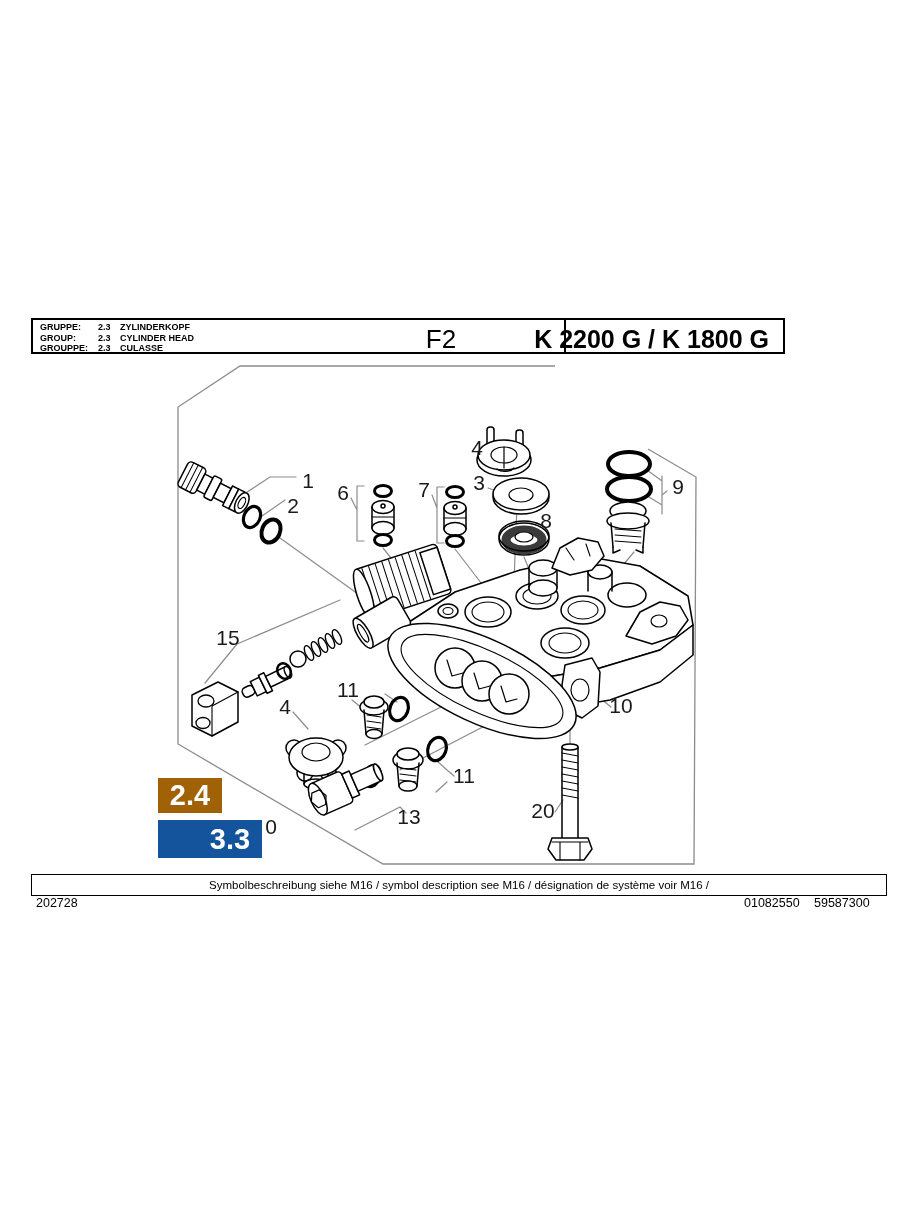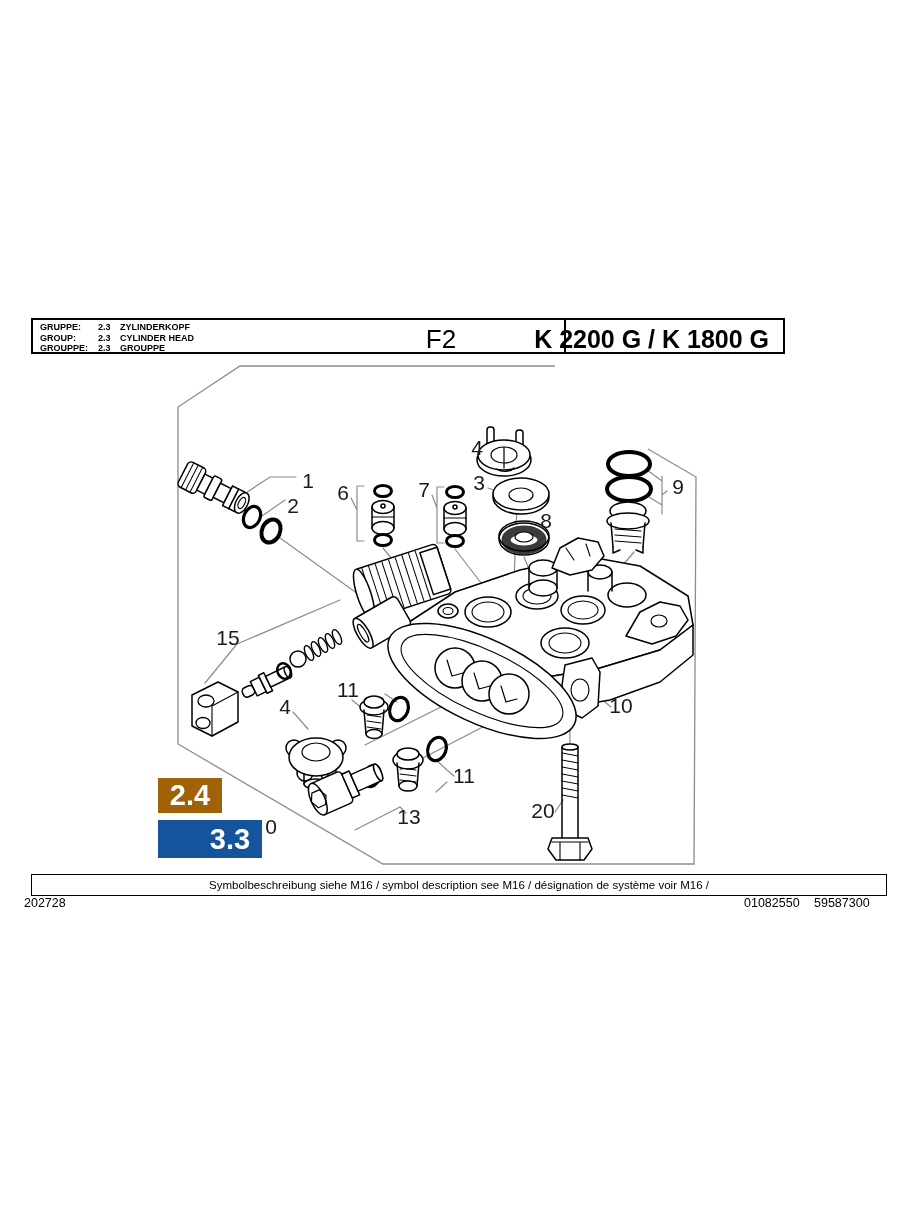--- a/index.html
+++ b/index.html
@@ -22,40 +22,40 @@
   #badge-24{top:778px;height:35px;}
   #badge-33{top:820px;height:38px;padding-left:40px;}
   
   .callout{position:absolute;transform:translate(-50%,-50%);font-size:21px;color:#1a1a1a;
            background:transparent;white-space:nowrap;}
   
   #footer-bar{position:absolute;left:31px;top:874px;width:856px;height:22px;
               border:1.5px solid #000;box-sizing:border-box;display:flex;
               align-items:center;justify-content:center;font-size:11.5px;}
   .doc-num{position:absolute;top:896px;font-size:12.5px;}
-  #doc-left{left:24px;}
+  #doc-left{left:36px;}
   #doc-right-1{left:744px;}
   #doc-right-2{left:814px;}
   svg{position:absolute;left:0;top:0;}
 </style>
 </head>
 <body>
 
 <div id="page">
 
   <div id="header-box">
     <div class="hdr-rows">
       <div class="hdr-row">
         <span class="hdr-label">GRUPPE:</span><span class="hdr-code">2.3</span><span class="hdr-name">ZYLINDERKOPF</span>
       </div>
       <div class="hdr-row">
         <span class="hdr-label">GROUP:</span><span class="hdr-code">2.3</span><span class="hdr-name">CYLINDER HEAD</span>
       </div>
       <div class="hdr-row">
-        <span class="hdr-label">GROUPPE:</span><span class="hdr-code">2.3</span><span class="hdr-name">GROUPPE</span>
+        <span class="hdr-label">GROUPPE:</span><span class="hdr-code">2.3</span><span class="hdr-name">CULASSE</span>
       </div>
     </div>
     <div id="figure-code">F2</div>
     <div id="header-divider"></div>
     <div id="model-title">K 2200 G / K 1800 G</div>
   </div>
 
   <svg id="diagram-svg" width="906" height="1208" viewBox="0 0 906 1208">
 
     <path d="M555,366 L240,366 L178,407 L178,744 L383,864 L694,864 L696,477 L648,449" fill="none" stroke="#8c8c8c" stroke-width="1.3"></path>

